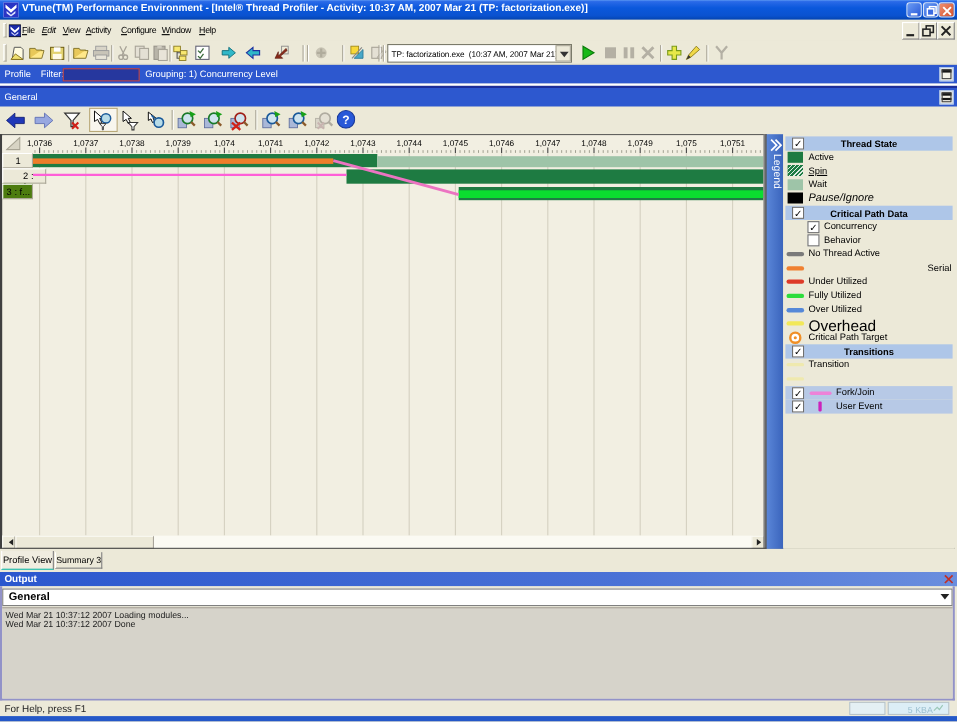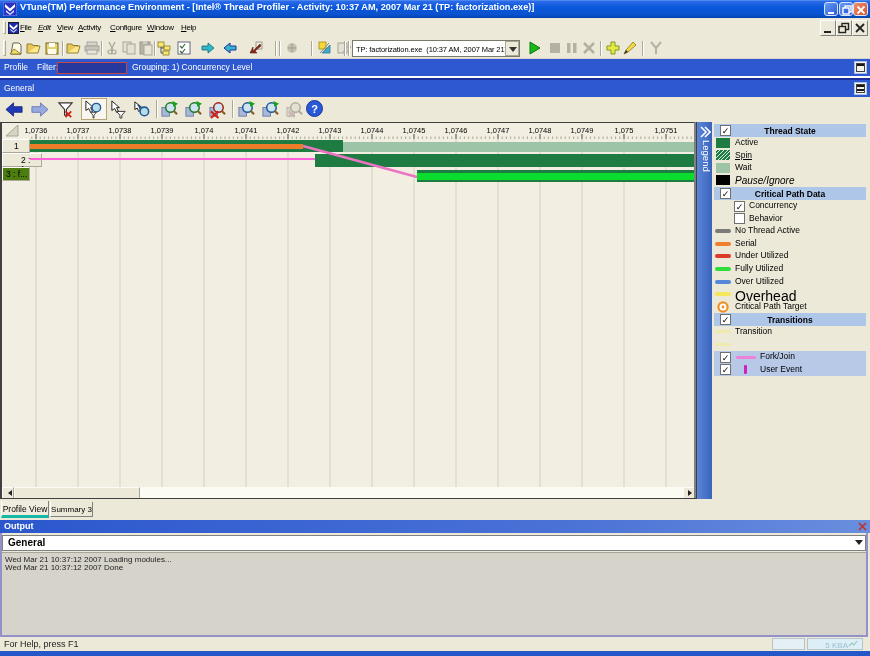--- a/index.html
+++ b/index.html
@@ -492,21 +492,21 @@
 <div style="position:absolute;left:714px;top:187.20000000000005px;width:152px;height:12.5px;background:#aec6e8;"></div>
 <div class="chk" style="left:720px;top:188.20000000000005px;">✓</div>
 <div style="position:absolute;left:714px;top:187.70000000000005px;width:152px;height:12px;font-size:8.5px;font-weight:bold;color:#000;text-align:center;padding-top:1.5px;">Critical Path Data</div>
 <div class="chk" style="left:734px;top:200.70000000000005px;">✓</div>
 <div style="position:absolute;left:749px;top:200.20000000000005px;width:110px;height:12px;font-size:8.5px;color:#000;">Concurrency</div>
 <div class="chk" style="left:734px;top:213.25000000000006px;"></div>
 <div style="position:absolute;left:749px;top:212.75000000000006px;width:110px;height:12px;font-size:8.5px;color:#000;">Behavior</div>
 <div style="position:absolute;left:715px;top:229.30000000000007px;width:16px;height:4px;background:#7a7a7a;border-radius:2px;"></div>
 <div style="position:absolute;left:735px;top:225.30000000000007px;width:130px;height:12px;font-size:8.5px;color:#000;white-space:nowrap;">No Thread Active</div>
 <div style="position:absolute;left:715px;top:241.85000000000008px;width:16px;height:4px;background:#f08030;border-radius:2px;"></div>
-<div style="position:absolute;left:735px;top:237.85000000000008px;width:130px;height:12px;font-size:8.5px;color:#000;white-space:nowrap;">Serial</div>
+<div style="position:absolute;left:735px;top:237.85000000000008px;width:130px;height:12px;font-size:8.5px;color:#000;white-space:nowrap;text-align:right;">Serial</div>
 <div style="position:absolute;left:715px;top:254.4000000000001px;width:16px;height:4px;background:#dd3a28;border-radius:2px;"></div>
 <div style="position:absolute;left:735px;top:250.4000000000001px;width:130px;height:12px;font-size:8.5px;color:#000;white-space:nowrap;">Under Utilized</div>
 <div style="position:absolute;left:715px;top:266.9500000000001px;width:16px;height:4px;background:#2cdd3c;border-radius:2px;"></div>
 <div style="position:absolute;left:735px;top:262.9500000000001px;width:130px;height:12px;font-size:8.5px;color:#000;white-space:nowrap;">Fully Utilized</div>
 <div style="position:absolute;left:715px;top:279.5000000000001px;width:16px;height:4px;background:#5588d8;border-radius:2px;"></div>
 <div style="position:absolute;left:735px;top:275.5000000000001px;width:130px;height:12px;font-size:8.5px;color:#000;white-space:nowrap;">Over Utilized</div>
 <div style="position:absolute;left:715px;top:292.0500000000001px;width:16px;height:4px;background:#f2e858;border-radius:2px;"></div>
 <div style="position:absolute;left:735px;top:288.0500000000001px;width:130px;height:12px;font-size:14px;color:#000;white-space:nowrap;">Overhead</div>
 <svg style="position:absolute;left:717px;top:301.10000000000014px;width:12px;height:12px;" viewBox="0 0 12 12">
     <circle cx="6" cy="6" r="4.6" fill="#fff" stroke="#f09028" stroke-width="2.2"></circle>
@@ -522,21 +522,21 @@
 <div style="position:absolute;left:735px;top:338.70000000000016px;width:130px;height:12px;font-size:8.5px;color:#000;white-space:nowrap;margin-top:16px;">Transition w/o Source</div>
 <div style="position:absolute;left:714px;top:350.75000000000017px;width:152px;height:12.5px;background:#b7c9e6;"></div>
 <div class="chk" style="left:720px;top:351.75000000000017px;">✓</div>
 <div style="position:absolute;left:736px;top:355.75000000000017px;width:20px;height:3px;background:#ee82d8;border-radius:1.5px;"></div>
 <div style="position:absolute;left:760px;top:351.25000000000017px;width:100px;height:12px;font-size:8.5px;color:#000;">Fork/Join</div>
 <div style="position:absolute;left:714px;top:363.3000000000002px;width:152px;height:13px;background:#b7c9e6;"></div>
 <div class="chk" style="left:720px;top:364.3000000000002px;">✓</div>
 <div style="position:absolute;left:744px;top:364.8000000000002px;width:3px;height:9px;background:#cc22bb;border-radius:1px;"></div>
 <div style="position:absolute;left:760px;top:363.8000000000002px;width:100px;height:12px;font-size:8.5px;color:#000;">User Event</div>
 <div style="position:absolute;left:0px;top:499px;width:870px;height:20px;background:#ece9d8;"></div>
-<div style="position:absolute;left:1px;top:501px;width:48px;height:17px;background:#f0ede0;border-left:1px solid #fff;border-right:1px solid #808080;border-bottom:3px solid #14b8a6;font-size:8.5px;color:#000;text-align:center;padding-top:3px;">Profile View</div>
+<div style="position:absolute;left:1px;top:501px;width:48px;height:17px;background:#f0ede0;border-left:1px solid #fff;border-right:1px solid #808080;border-bottom:1px solid #14b8a6;font-size:8.5px;color:#000;text-align:center;padding-top:3px;">Profile View</div>
 <div style="position:absolute;left:50px;top:502px;width:43px;height:15px;background:#ece9d8;border-left:1px solid #fff;border-right:1px solid #808080;border-bottom:1px solid #808080;font-size:8px;color:#000;text-align:center;padding-top:2.5px;">Summary 3</div>
 <div style="position:absolute;left:0px;top:520px;width:870px;height:13px;background:linear-gradient(to right,#2b57ce,#4a72d6 65%,#6a8ede);"></div>
 <div style="position:absolute;left:4px;top:521px;height:11px;font-size:9px;font-weight:bold;color:#fff;">Output</div>
 <svg style="position:absolute;left:858px;top:522px;width:9px;height:9px;" viewBox="0 0 9 9">
     <path d="M1 1 L8 8 M8 1 L1 8" stroke="#c03028" stroke-width="1.6"></path>
   </svg>
 <div style="position:absolute;left:0px;top:533px;width:868px;height:104px;border:2px solid #9292c8;border-top:none;background:#ece9d8;"></div>
 <div style="position:absolute;left:2px;top:535px;width:864px;height:16px;background:#fff;border:1px solid #808080;"></div>
 <div style="position:absolute;left:8px;top:537px;height:12px;font-size:10px;font-weight:bold;color:#000;">General</div>
 <div style="position:absolute;left:854px;top:537px;width:11px;height:11px;">

